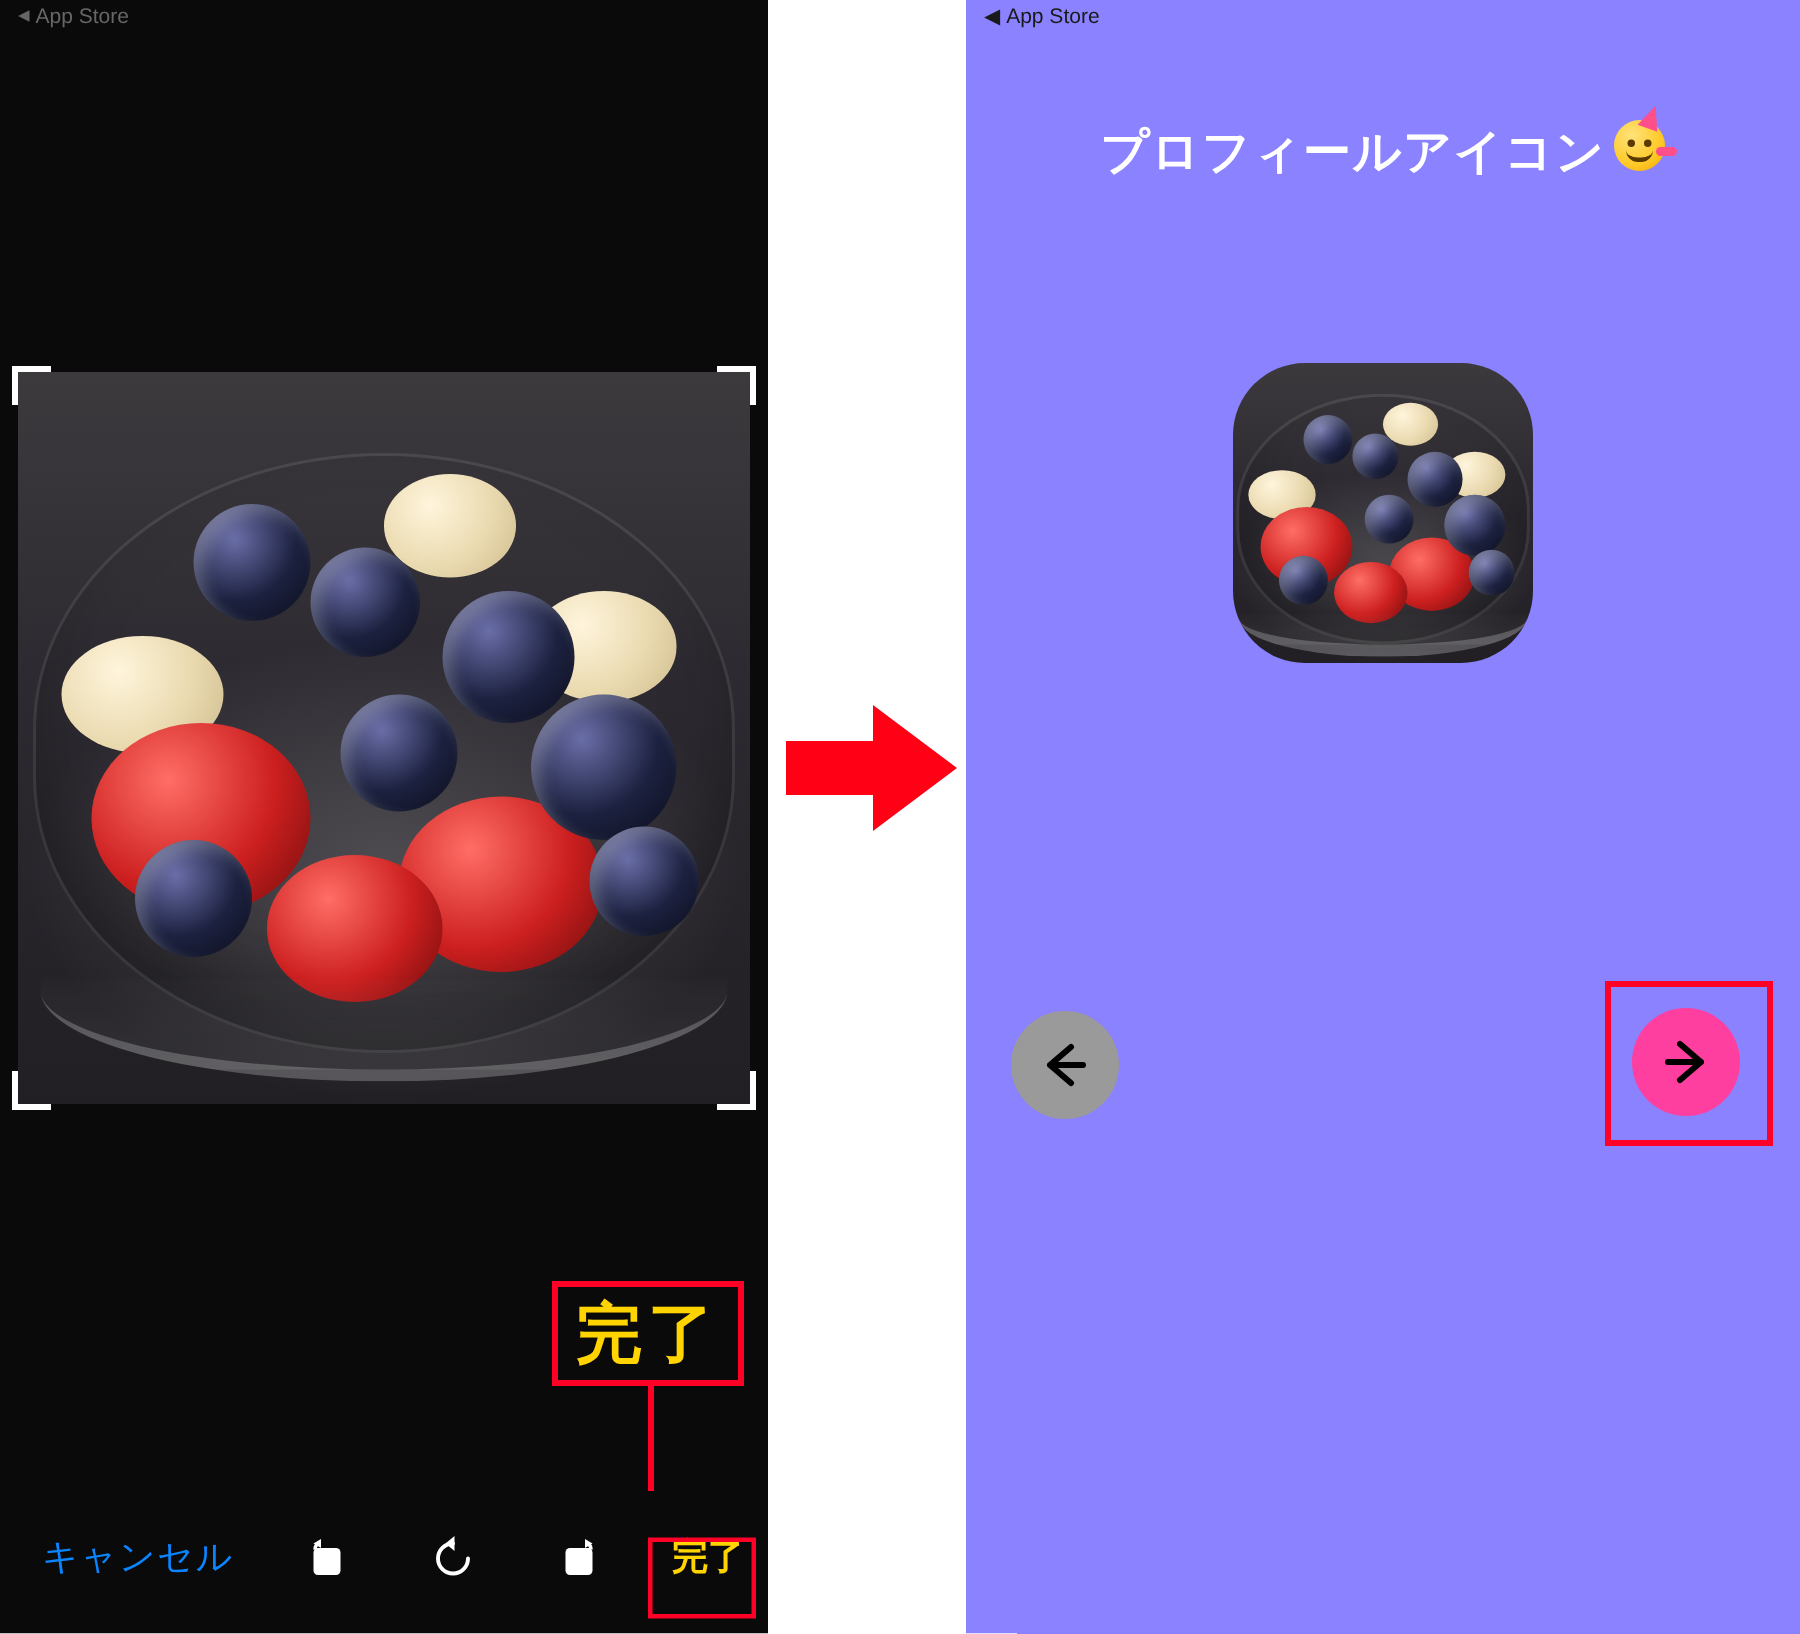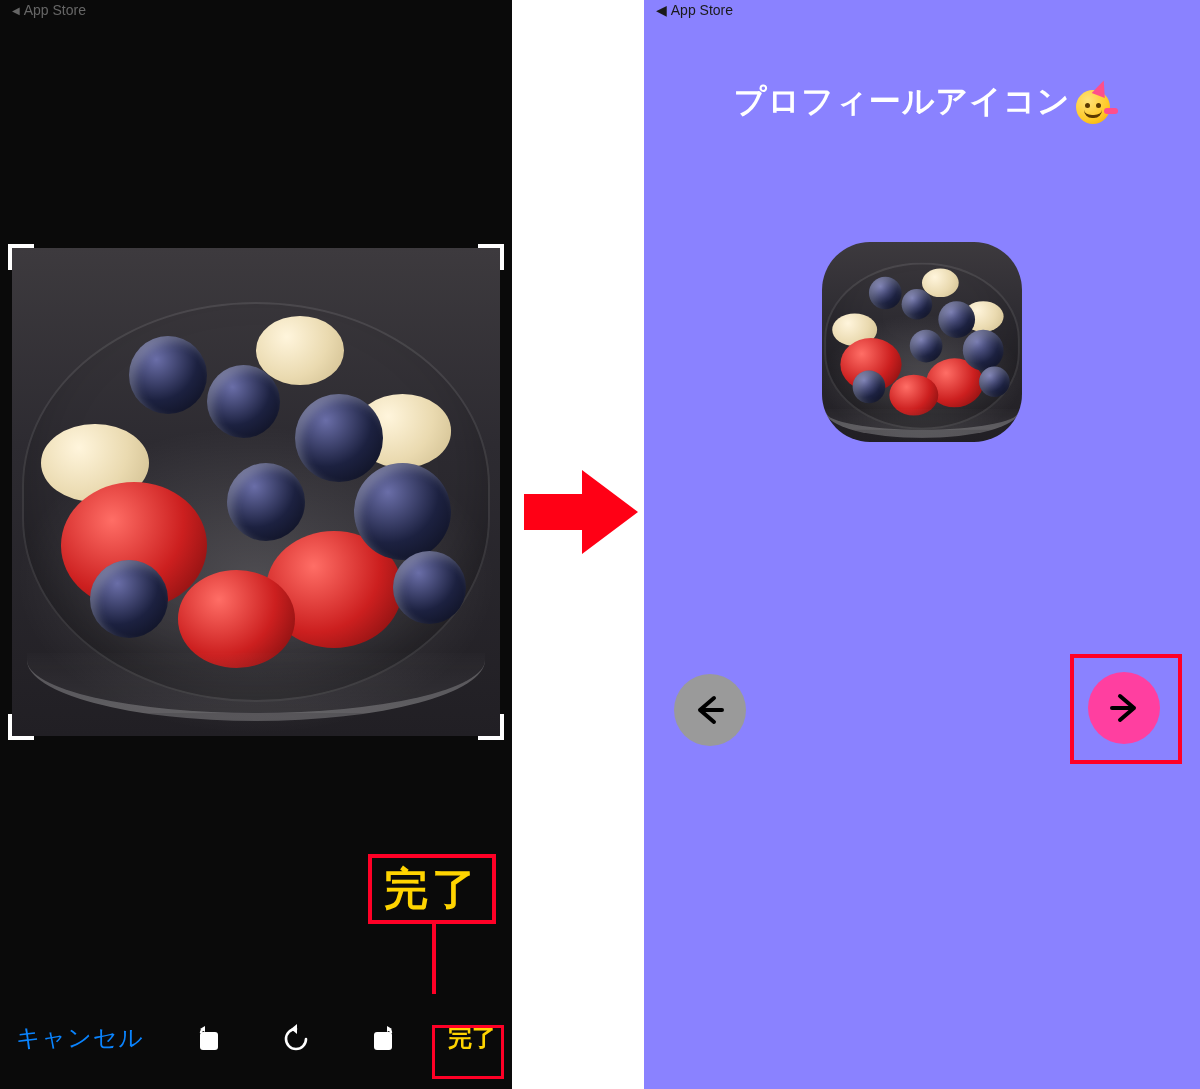--- a/index.html
+++ b/index.html
@@ -46,21 +46,21 @@
     background: linear-gradient(180deg, rgba(255,255,255,0.01), rgba(255,255,255,0.08));
   }
   .bowl-ellipse {
     position:absolute; left:2%; right:2%; top:11%; height:82%;
     border-radius: 50%/46%;
     box-shadow: inset 0 0 0 2px rgba(255,255,255,0.10), inset 0 -30px 50px rgba(0,0,0,0.25);
   }
 
   
   .bottom-bar {
-    position: absolute; left: 0; right: 0; bottom: 12px; height: 78px;
+    position: absolute; left: 12px; right: 0; bottom: 12px; height: 78px;
     display: flex; align-items: center; justify-content: space-between; padding: 0 16px;
   }
   .cancel { color: #0a84ff; font-size: 24px; letter-spacing: 1px; }
   .icon-slot { width: 48px; display:flex; justify-content:center; }
   .done { color: #ffd400; font-size: 24px; font-weight: 700; }
 
   
   svg { display:block; }
 
   
@@ -90,21 +90,21 @@
     background: #8a82ff;
   }
   .statusbar-right {
     position: absolute; top: 2px; left: 12px; font-size: 14px; color: #1a1a1a;
     display:flex; align-items:center; gap:4px;
   }
 
   .right-title {
     position: absolute; top: 80px; left: 0; right: 0; text-align: center;
     color: #fff; font-size: 32px; font-weight: 800; letter-spacing: 1px;
-    display:flex; align-items:flex-end; justify-content:center; gap:6px;
+    display:flex; align-items:flex-start; justify-content:center; gap:6px;
   }
 
   .avatar-squircle {
     position:absolute; left: 50%; top: 242px; transform: translateX(-50%);
     width: 200px; height: 200px; border-radius: 48px; overflow:hidden;
     box-shadow: 0 0 0 0 rgba(0,0,0,0);
   }
 
   .nav-btn {
     position: absolute; width: 72px; height: 72px; border-radius: 50%;

